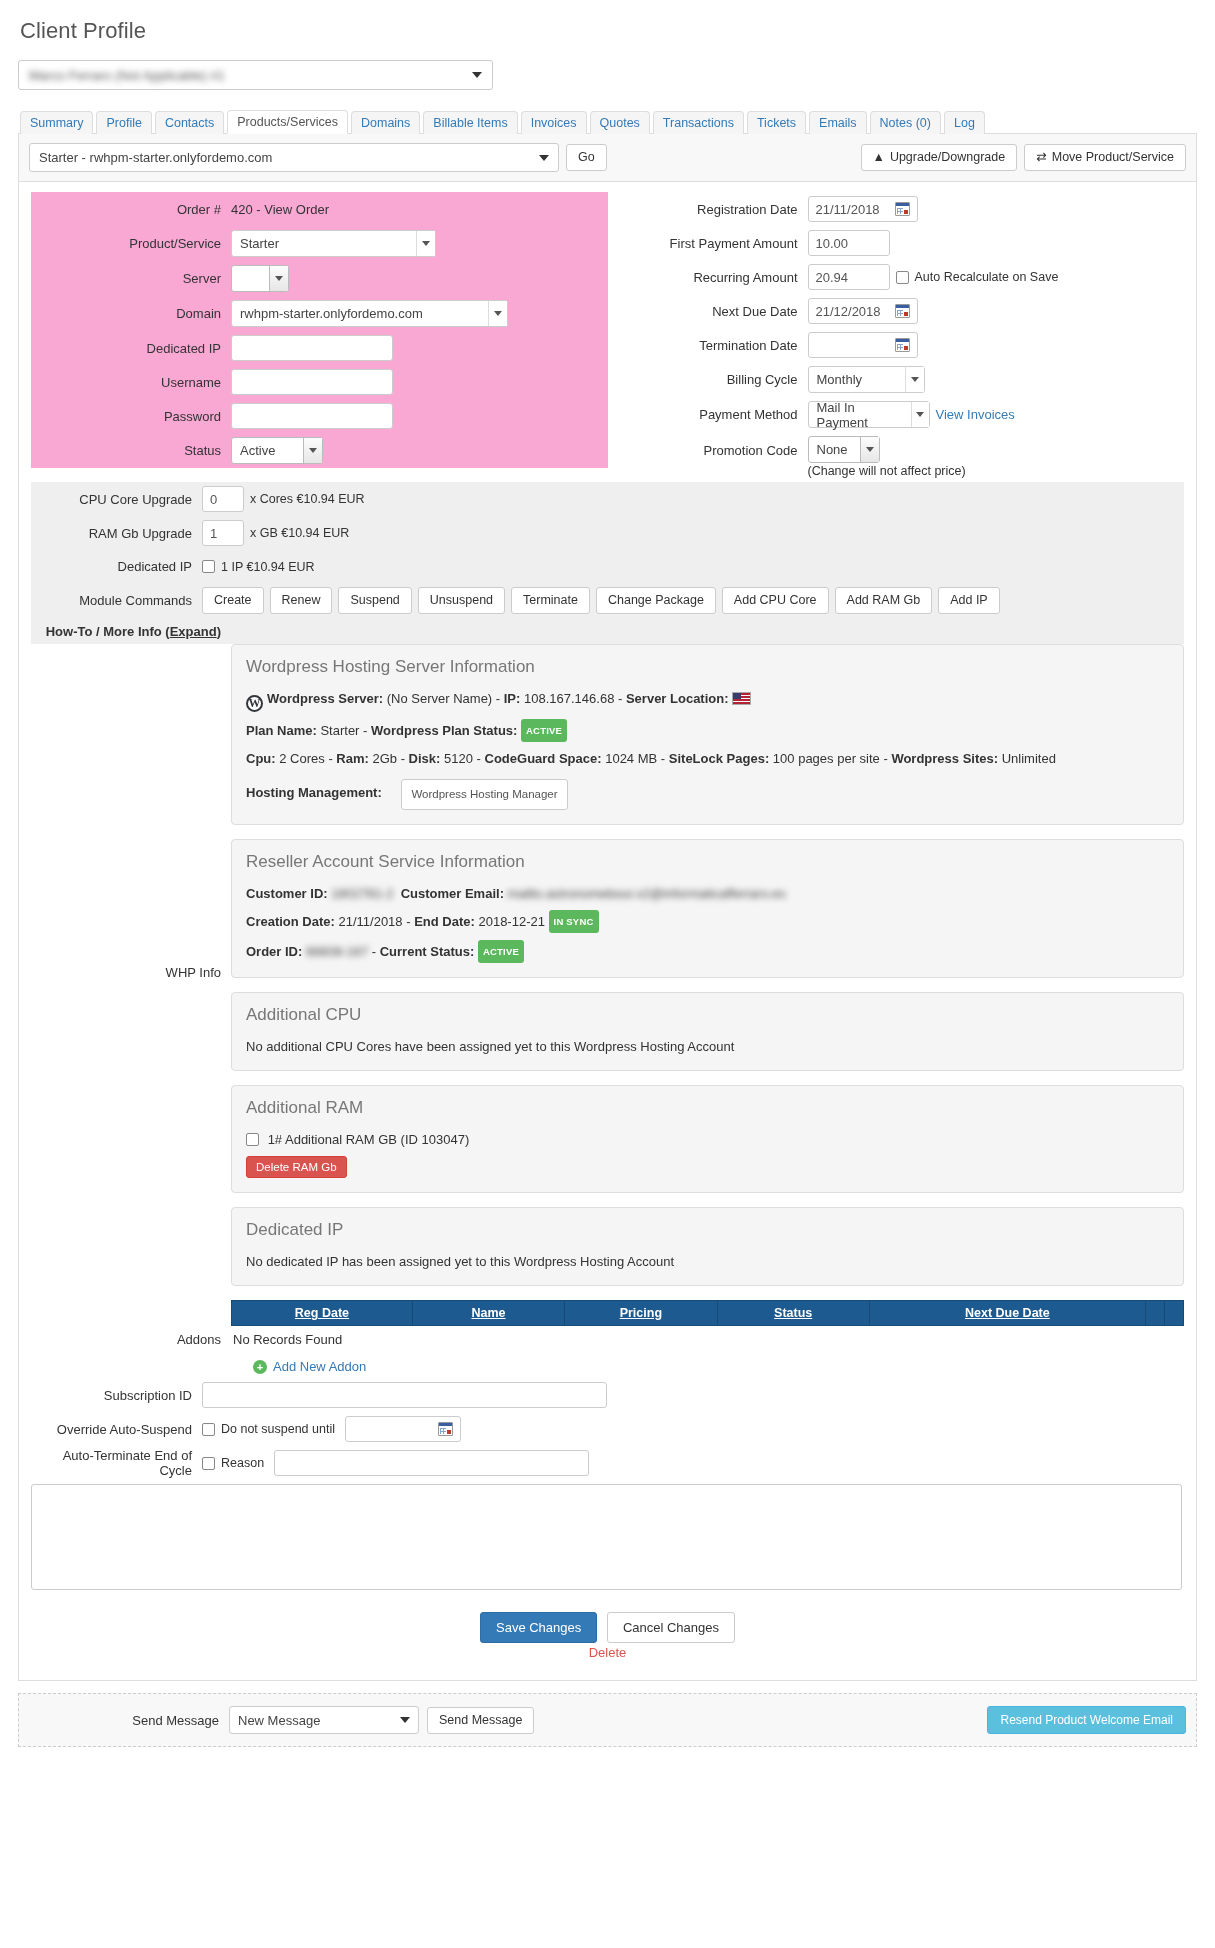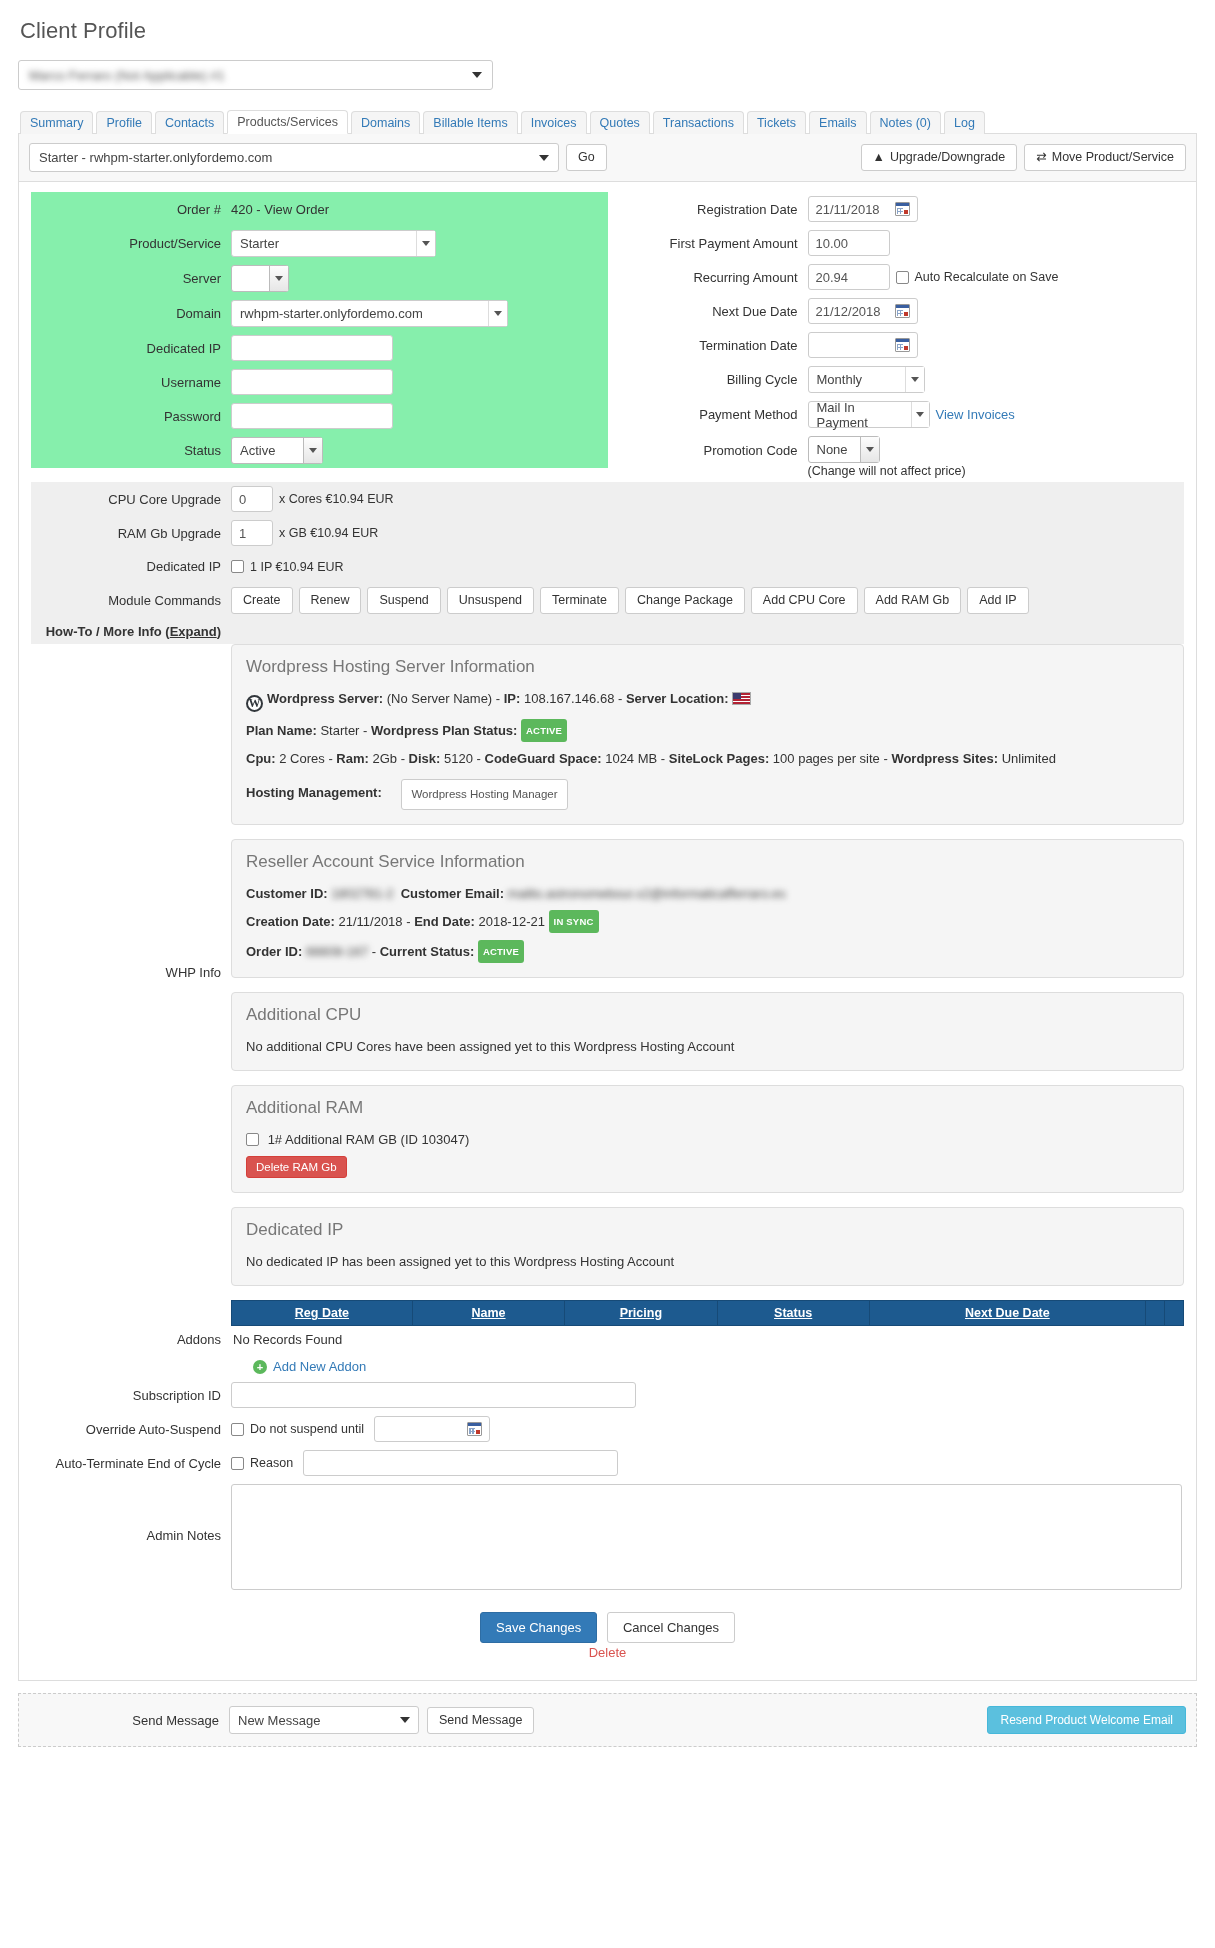--- a/index.html
+++ b/index.html
@@ -65,21 +65,21 @@
   .toolbar-right { display:flex; gap:7px; }
   .btn-icon { display:inline-flex; align-items:center; gap:5px; }
 
   
   .body-panel { border:1px solid #ddd; border-top:none; background:#fff; padding:10px 12px 16px 12px; }
 
   
   .form2 { display:flex; width:100%; }
   .col { width:50%; }
   .frow { display:flex; align-items:center; min-height:34px; }
-  .frow.shade { background:#86efac;justify-content:center; }
+  .frow.shade { background:#f9a8d4;justify-content:center; }
   .flabel {
     width:200px; text-align:right; padding-right:10px;
     font-size:13px; color:#333; flex:none;
   }
   .fval { flex:1; display:flex; align-items:center; gap:6px; padding:4px 0; }
   .inp {
     height:26px; border:1px solid #ccc; border-radius:3px; background:#fff;
     font-size:13px; color:#555; padding:0 7px; font-family:inherit;
     display:flex; align-items:center;
   }
@@ -117,21 +117,21 @@
   .cb {
     width:13px;height:13px;border:1px solid #888;background:#fff;border-radius:2px;
     display:inline-block; flex:none;
   }
   .linklike { color:#337ab7; font-size:13px; cursor:pointer; }
   .note-sm { font-size:12.5px; color:#333; }
 
   
   .wrow { display:flex; align-items:center; min-height:33px; }
   .wrow.shade { background:#efefef; }
-  .wlabel { width:200px; text-align:right; padding-right:10px; font-size:13px; color:#333; flex:none; }
+  .wlabel { width:171px; text-align:right; padding-right:10px; font-size:13px; color:#333; flex:none; }
   .wval { flex:1; display:flex; align-items:center; gap:6px; padding:4px 0; }
   .cmdbtns { display:flex; gap:6px; flex-wrap:wrap; }
 
   .howto-label { width:200px; text-align:right; padding-right:10px; font-size:13px; color:#333; font-weight:bold; flex:none;}
   u.exp { text-decoration:underline; cursor:pointer; }
 
   
   .info-wrap { display:flex; align-items:flex-start; }
   .info-label {
     width:200px; text-align:right; padding-right:10px; font-size:13px; color:#333;
@@ -614,21 +614,20 @@
     </div>
     <div class="wrow">
       <div class="wlabel">Auto-Terminate End of Cycle</div>
       <div class="wval">
         <span class="cb"></span>
         <span class="note-sm">Reason</span>
         <div class="inp" style="width:315px;margin-left:4px"></div>
       </div>
     </div>
     <div class="wrow" style="align-items:flex-start;min-height:118px">
-      <div class="wlabel" style="padding-top:48px">Admin Notes</div>
       <div class="wval" style="padding-right:2px">
         <textarea class="adminnotes" style=""></textarea>
       </div>
     </div>
 
     <div class="savebar">
       <button class="btn-primary">Save Changes</button>
       <button class="btn-cancel">Cancel Changes</button>
       <div class="delete-link">Delete</div>
     </div>

